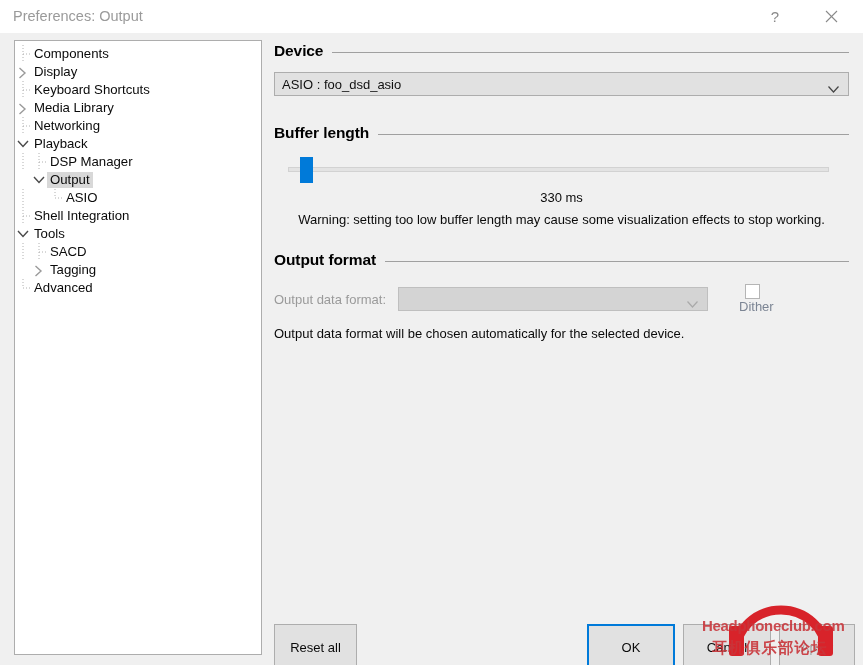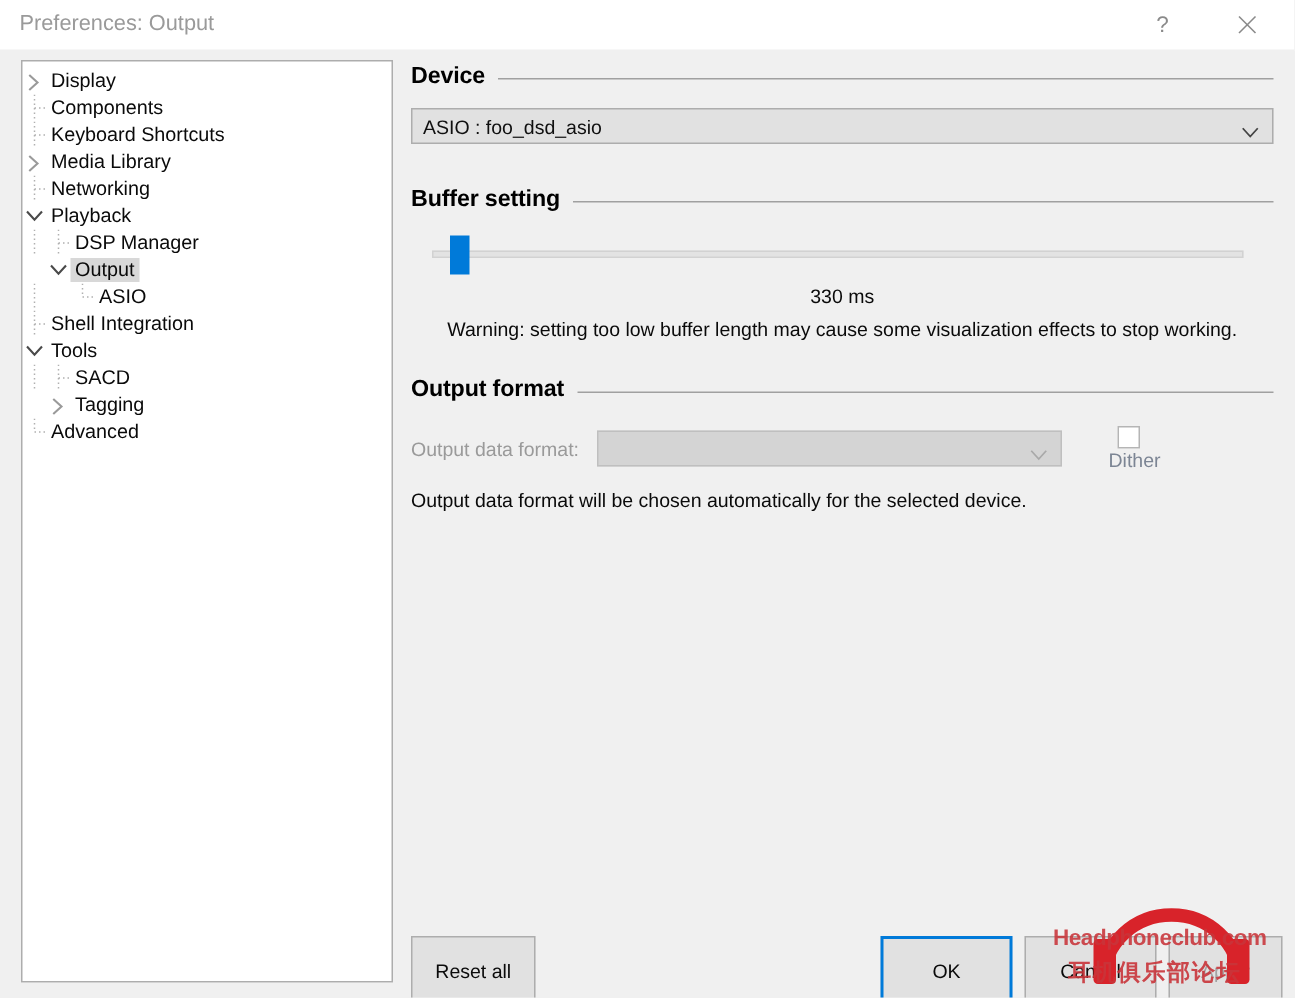--- a/index.html
+++ b/index.html
@@ -256,34 +256,34 @@
         <line x1="1" y1="1" x2="12" y2="12" stroke="#8a8a8a" stroke-width="1.1"></line>
         <line x1="12" y1="1" x2="1" y2="12" stroke="#8a8a8a" stroke-width="1.1"></line>
       </svg>
     </div>
   </div>
 
   <div class="tree-panel">
     <div class="tree-inner" id="tree-inner">
         <div class="tnode">
           <span class="tw">
+            <svg class="dots" width="16" height="18">
+              <line x1="8" y1="0" x2="8" y2="18" stroke="#b0b0b0" stroke-width="1" stroke-dasharray="1,2"></line>
+              <line x1="8" y1="9" x2="16" y2="9" stroke="#b0b0b0" stroke-width="1" stroke-dasharray="1,2"></line>
+            </svg>
+          </span>
+          <span class="lbl">Components</span>
+        </div>
+        <div class="tnode">
+          <span class="tw">
             <svg class="chev" width="10" height="12" viewBox="0 0 10 12">
               <polyline points="2.5,1 8,6 2.5,11" fill="none" stroke="#9a9a9a" stroke-width="1.4"></polyline>
             </svg>
           </span>
           <span class="lbl">Display</span>
-        </div>
-        <div class="tnode">
-          <span class="tw">
-            <svg class="dots" width="16" height="18">
-              <line x1="8" y1="0" x2="8" y2="18" stroke="#b0b0b0" stroke-width="1" stroke-dasharray="1,2"></line>
-              <line x1="8" y1="9" x2="16" y2="9" stroke="#b0b0b0" stroke-width="1" stroke-dasharray="1,2"></line>
-            </svg>
-          </span>
-          <span class="lbl">Components</span>
         </div>
         <div class="tnode">
           <span class="tw">
             <svg class="dots" width="16" height="18">
               <line x1="8" y1="0" x2="8" y2="18" stroke="#b0b0b0" stroke-width="1" stroke-dasharray="1,2"></line>
               <line x1="8" y1="9" x2="16" y2="9" stroke="#b0b0b0" stroke-width="1" stroke-dasharray="1,2"></line>
             </svg>
           </span>
           <span class="lbl">Keyboard Shortcuts</span>
         </div>
@@ -417,21 +417,21 @@
             <polyline points="1.5,1.5 6.5,7 11.5,1.5" fill="none" stroke="#444" stroke-width="1.2"></polyline>
           </svg>
         </span>
       </div>
     </div>
 
     <div style="height:26px"></div>
 
     <div class="group">
       <div class="group-head">
-        <span class="group-title">Buffer setting</span>
+        <span class="group-title">Buffer length</span>
         <span class="group-rule"></span>
       </div>
       <div style="height:8px"></div>
       <div class="slider-wrap">
         <div class="slider-track"></div>
         <div class="slider-thumb" id="slider-thumb" style="left: 26px; background: rgb(0, 122, 217);"></div>
       </div>
       <div class="slider-value">330 ms</div>
       <div class="slider-warn">Warning: setting too low buffer length may cause some visualization effects to stop working.</div>
     </div>

